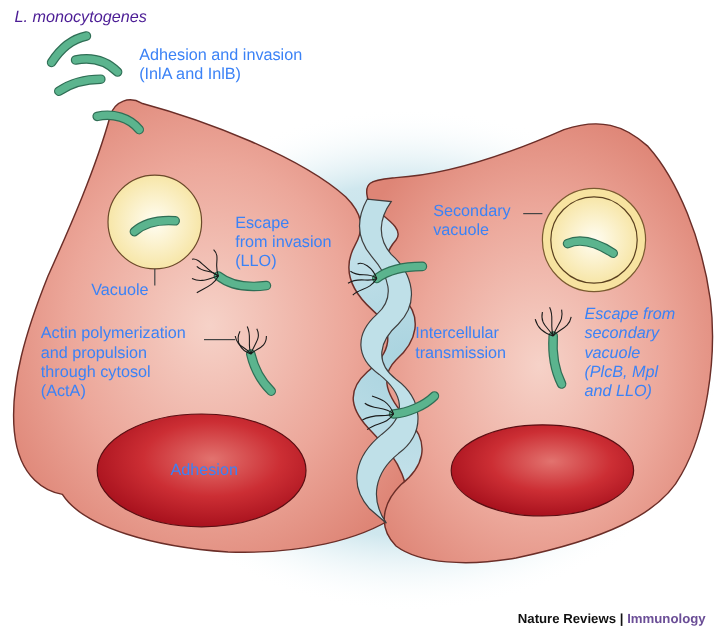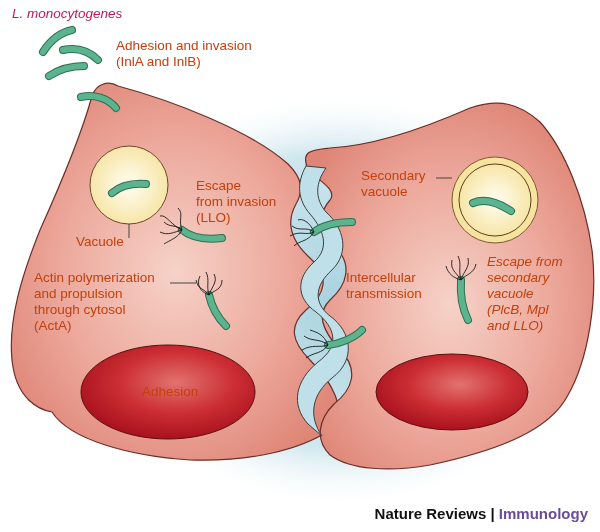--- a/index.html
+++ b/index.html
@@ -1,20 +1,20 @@
 <!DOCTYPE html>
 <html><head>
 <meta charset="utf-8">
 <style>
   html, body { margin:0; padding:0; background:#ffffff; }
   body { width:600px; height:532px; position:relative; overflow:hidden; font-family:"Liberation Sans", sans-serif; }
   #diagram { position:absolute; left:0; top:0; width:600px; height:532px; }
-  .lbl { position:absolute; font-family:"Liberation Sans", sans-serif; font-size:13.5px; line-height:16px; color:#c2410c; white-space:pre; }
-  .title-lbl { font-style:italic; color:#be185d; }
-  .footer { position:absolute; right:12px; bottom:10px; font-size:15px; font-weight:bold; color:#111; font-family:"Liberation Sans", sans-serif; }
+  .lbl { position:absolute; font-family:"Liberation Sans", sans-serif; font-size:13.5px; line-height:16px; color:#3b82f6; white-space:pre; }
+  .title-lbl { font-style:italic; color:#4c1d95; }
+  .footer { position:absolute; right:12px; bottom:10px; font-size:11px; font-weight:bold; color:#111; font-family:"Liberation Sans", sans-serif; }
   .footer .journal { color:#6a4d96; }
 </style>
 </head>
 <body>
 
 <svg id="diagram" viewBox="0 0 600 532">
   <defs>
     <radialGradient id="cellGradL" cx="0.5" cy="0.5" r="0.6">
       <stop offset="0" stop-color="#f6d2c8"></stop>
       <stop offset="0.6" stop-color="#eca79a"></stop>

